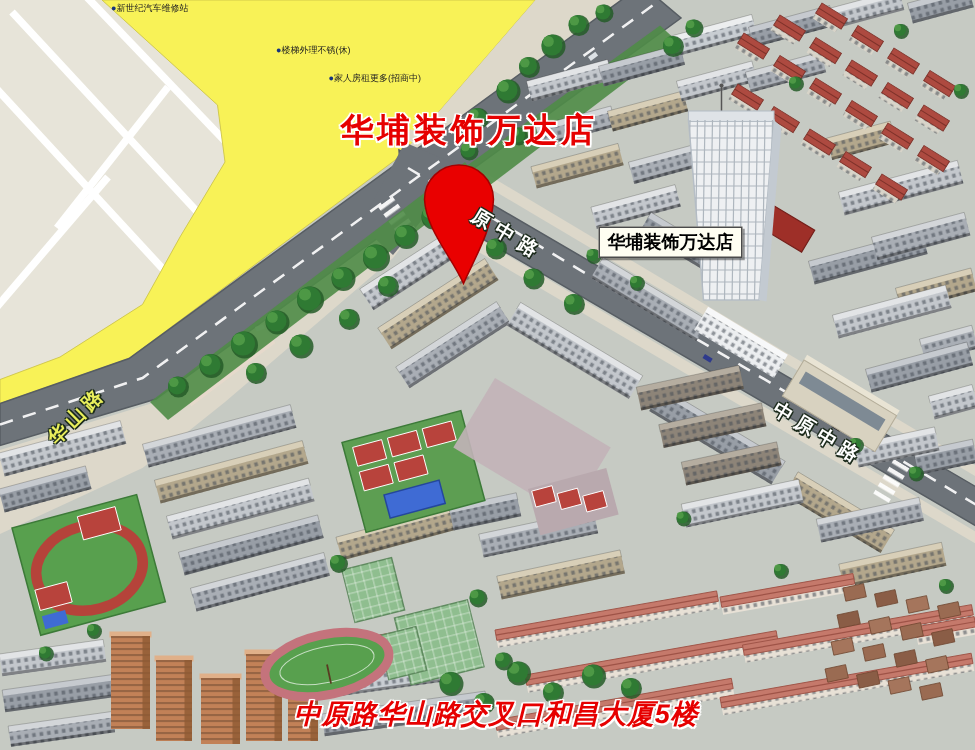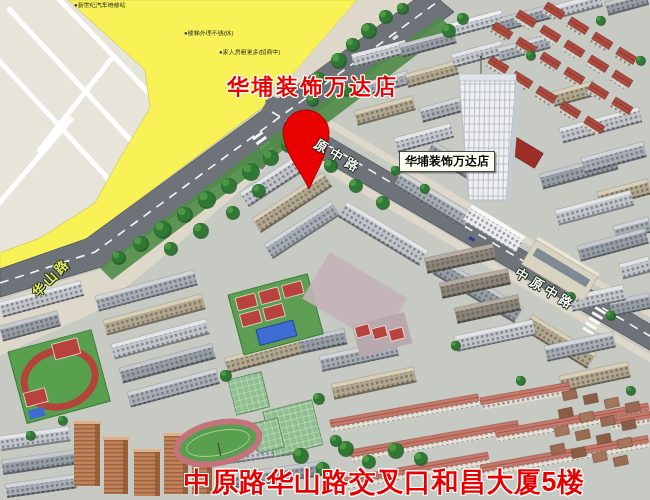--- a/index.html
+++ b/index.html
@@ -4,21 +4,21 @@
 <style>
   html,body{margin:0;padding:0;background:#222;}
   .stage{position:relative;width:650px;height:500px;overflow:hidden;
          font-family:"Liberation Sans",sans-serif;background:#c6cac3;}
   .stage svg{position:absolute;left:0;top:0;}
   .ov{position:absolute;white-space:nowrap;transform-origin:0 0;}
   .big-red{font-weight:700;color:#e60000;
     text-shadow:-1px -1px 0 #fff,1px -1px 0 #fff,-1px 1px 0 #fff,1px 1px 0 #fff,
                 -1px 0 0 #fff,1px 0 0 #fff,0 -1px 0 #fff,0 1px 0 #fff,0 0 2px #fff;}
   .title{left:227px;top:72px;font-size:22px;letter-spacing:2.5px;}
-  .address{left:184px;top:464px;font-size:27px;letter-spacing:.5px;}
+  .address{left:196px;top:464px;font-size:18px;letter-spacing:.5px;font-style:italic;}
   .poi-box{left:399px;top:151px;background:#fffef2;border:1px solid #4a4a4a;
     box-shadow:1.5px 1.5px 0 rgba(40,40,40,.45);padding:1px 5px;
     font-size:12px;font-weight:700;color:#000;}
   .road-label{font-size:13px;font-weight:700;color:#fff;
     text-shadow:-1px 0 0 #1c2b1c,1px 0 0 #1c2b1c,0 -1px 0 #1c2b1c,0 1px 0 #1c2b1c,1px 1px 0 #1c2b1c;}
   .rl-yzl{left:320px;top:135px;transform:rotate(31deg);letter-spacing:5px;}
   .rl-zyzl{left:521px;top:264px;transform:rotate(31deg);letter-spacing:4px;}
   .rl-hsl{left:28px;top:288px;transform:rotate(-45deg);letter-spacing:3px;color:#e9ef5c;}
   .tiny-poi{font-size:6px;color:#222;letter-spacing:0;}
   .tiny-poi .dot{color:#16347e;font-size:6px;}

